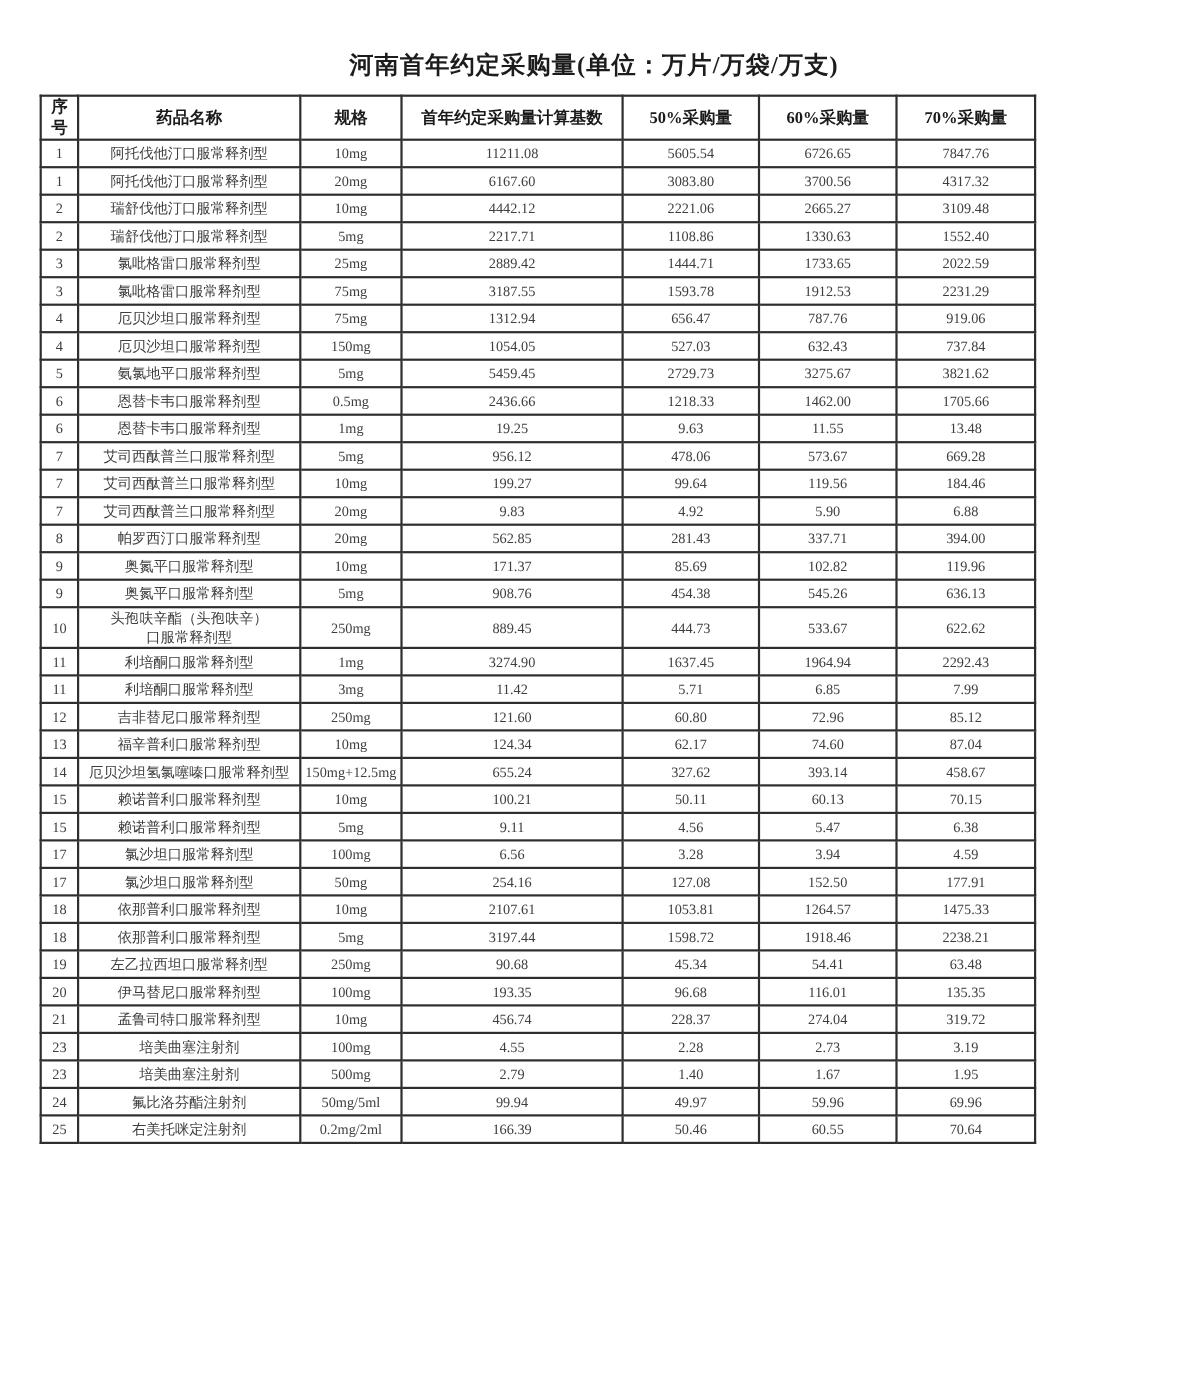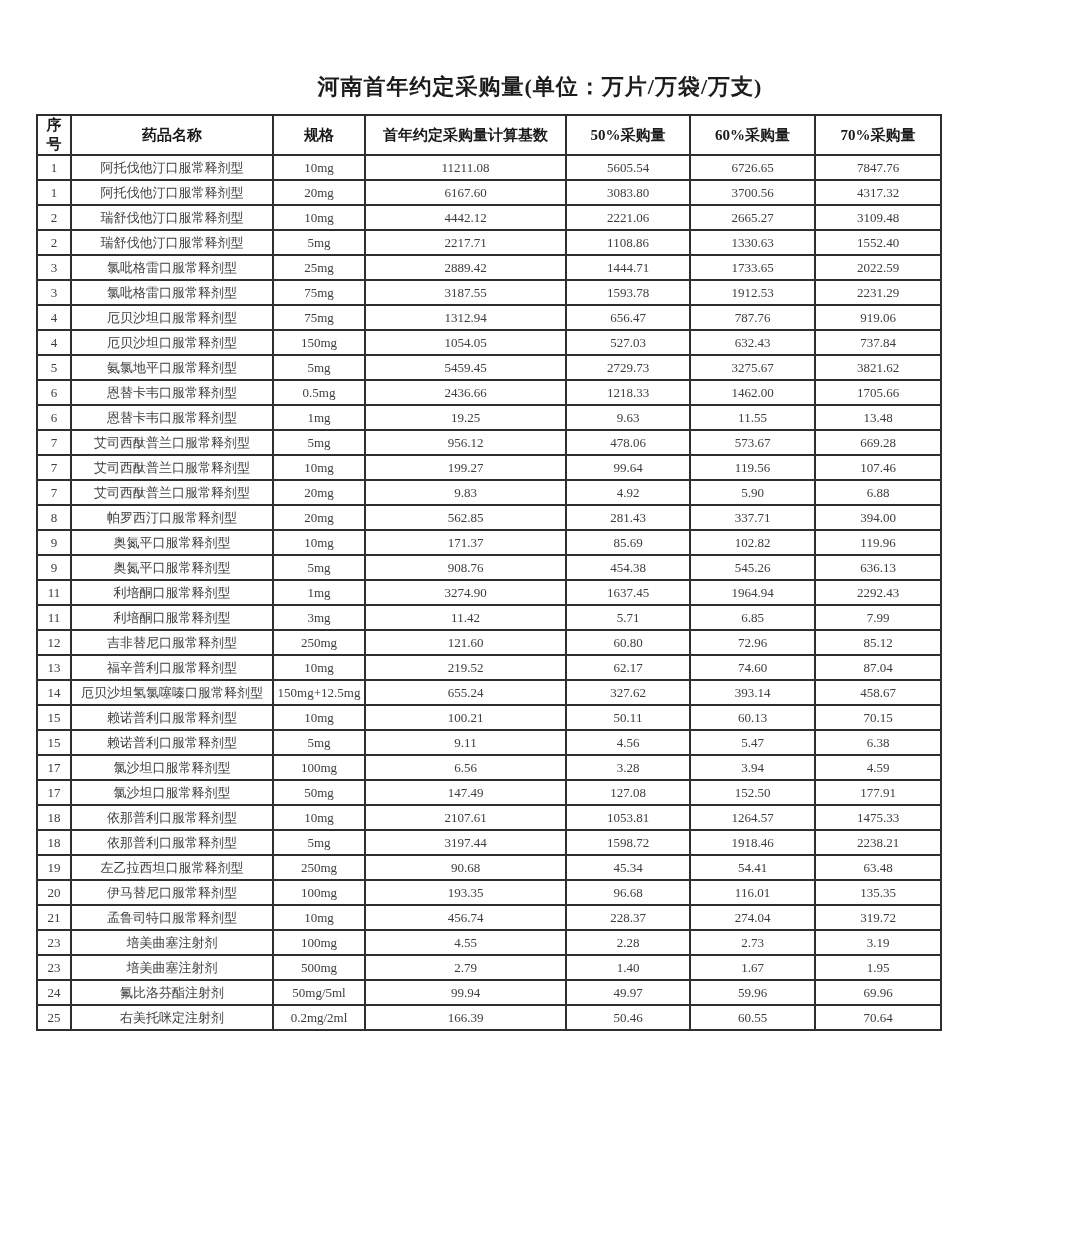--- a/index.html
+++ b/index.html
@@ -9,21 +9,21 @@
   }
   body {
     width: 1080px;
     height: 1249px;
     font-family: "Liberation Serif", "DejaVu Serif", serif;
     color: #3d3d3d;
     position: relative;
   }
   .page-title {
     margin: 0;
-    padding-top: 72px;
+    padding-top: 44px;
     padding-bottom: 12px;
     text-align: center;
     font-size: 22px;
     font-weight: 700;
     letter-spacing: 1px;
     color: #1c1c1c;
   }
   table.procurement {
     border-collapse: collapse;
     table-layout: fixed;
@@ -206,21 +206,21 @@
           <td>573.67</td>
           <td>669.28</td>
         </tr>
         <tr class="data-row">
           <td>7</td>
           <td class="name-cell">艾司西酞普兰口服常释剂型</td>
           <td>10mg</td>
           <td>199.27</td>
           <td>99.64</td>
           <td>119.56</td>
-          <td>107.46</td>
+          <td>184.46</td>
         </tr>
         <tr class="data-row">
           <td>7</td>
           <td class="name-cell">艾司西酞普兰口服常释剂型</td>
           <td>20mg</td>
           <td>9.83</td>
           <td>4.92</td>
           <td>5.90</td>
           <td>6.88</td>
         </tr>
@@ -245,20 +245,30 @@
         <tr class="data-row">
           <td>9</td>
           <td class="name-cell">奥氮平口服常释剂型</td>
           <td>5mg</td>
           <td>908.76</td>
           <td>454.38</td>
           <td>545.26</td>
           <td>636.13</td>
         </tr>
         <tr class="data-row">
+          <td>10</td>
+          <td class="name-cell">头孢呋辛酯（头孢呋辛）
+口服常释剂型</td>
+          <td>250mg</td>
+          <td>889.45</td>
+          <td>444.73</td>
+          <td>533.67</td>
+          <td>622.62</td>
+        </tr>
+        <tr class="data-row">
           <td>11</td>
           <td class="name-cell">利培酮口服常释剂型</td>
           <td>1mg</td>
           <td>3274.90</td>
           <td>1637.45</td>
           <td>1964.94</td>
           <td>2292.43</td>
         </tr>
         <tr class="data-row">
           <td>11</td>
@@ -275,21 +285,21 @@
           <td>250mg</td>
           <td>121.60</td>
           <td>60.80</td>
           <td>72.96</td>
           <td>85.12</td>
         </tr>
         <tr class="data-row">
           <td>13</td>
           <td class="name-cell">福辛普利口服常释剂型</td>
           <td>10mg</td>
-          <td>219.52</td>
+          <td>124.34</td>
           <td>62.17</td>
           <td>74.60</td>
           <td>87.04</td>
         </tr>
         <tr class="data-row">
           <td>14</td>
           <td class="name-cell">厄贝沙坦氢氯噻嗪口服常释剂型</td>
           <td>150mg+12.5mg</td>
           <td>655.24</td>
           <td>327.62</td>
@@ -320,21 +330,21 @@
           <td>100mg</td>
           <td>6.56</td>
           <td>3.28</td>
           <td>3.94</td>
           <td>4.59</td>
         </tr>
         <tr class="data-row">
           <td>17</td>
           <td class="name-cell">氯沙坦口服常释剂型</td>
           <td>50mg</td>
-          <td>147.49</td>
+          <td>254.16</td>
           <td>127.08</td>
           <td>152.50</td>
           <td>177.91</td>
         </tr>
         <tr class="data-row">
           <td>18</td>
           <td class="name-cell">依那普利口服常释剂型</td>
           <td>10mg</td>
           <td>2107.61</td>
           <td>1053.81</td>

